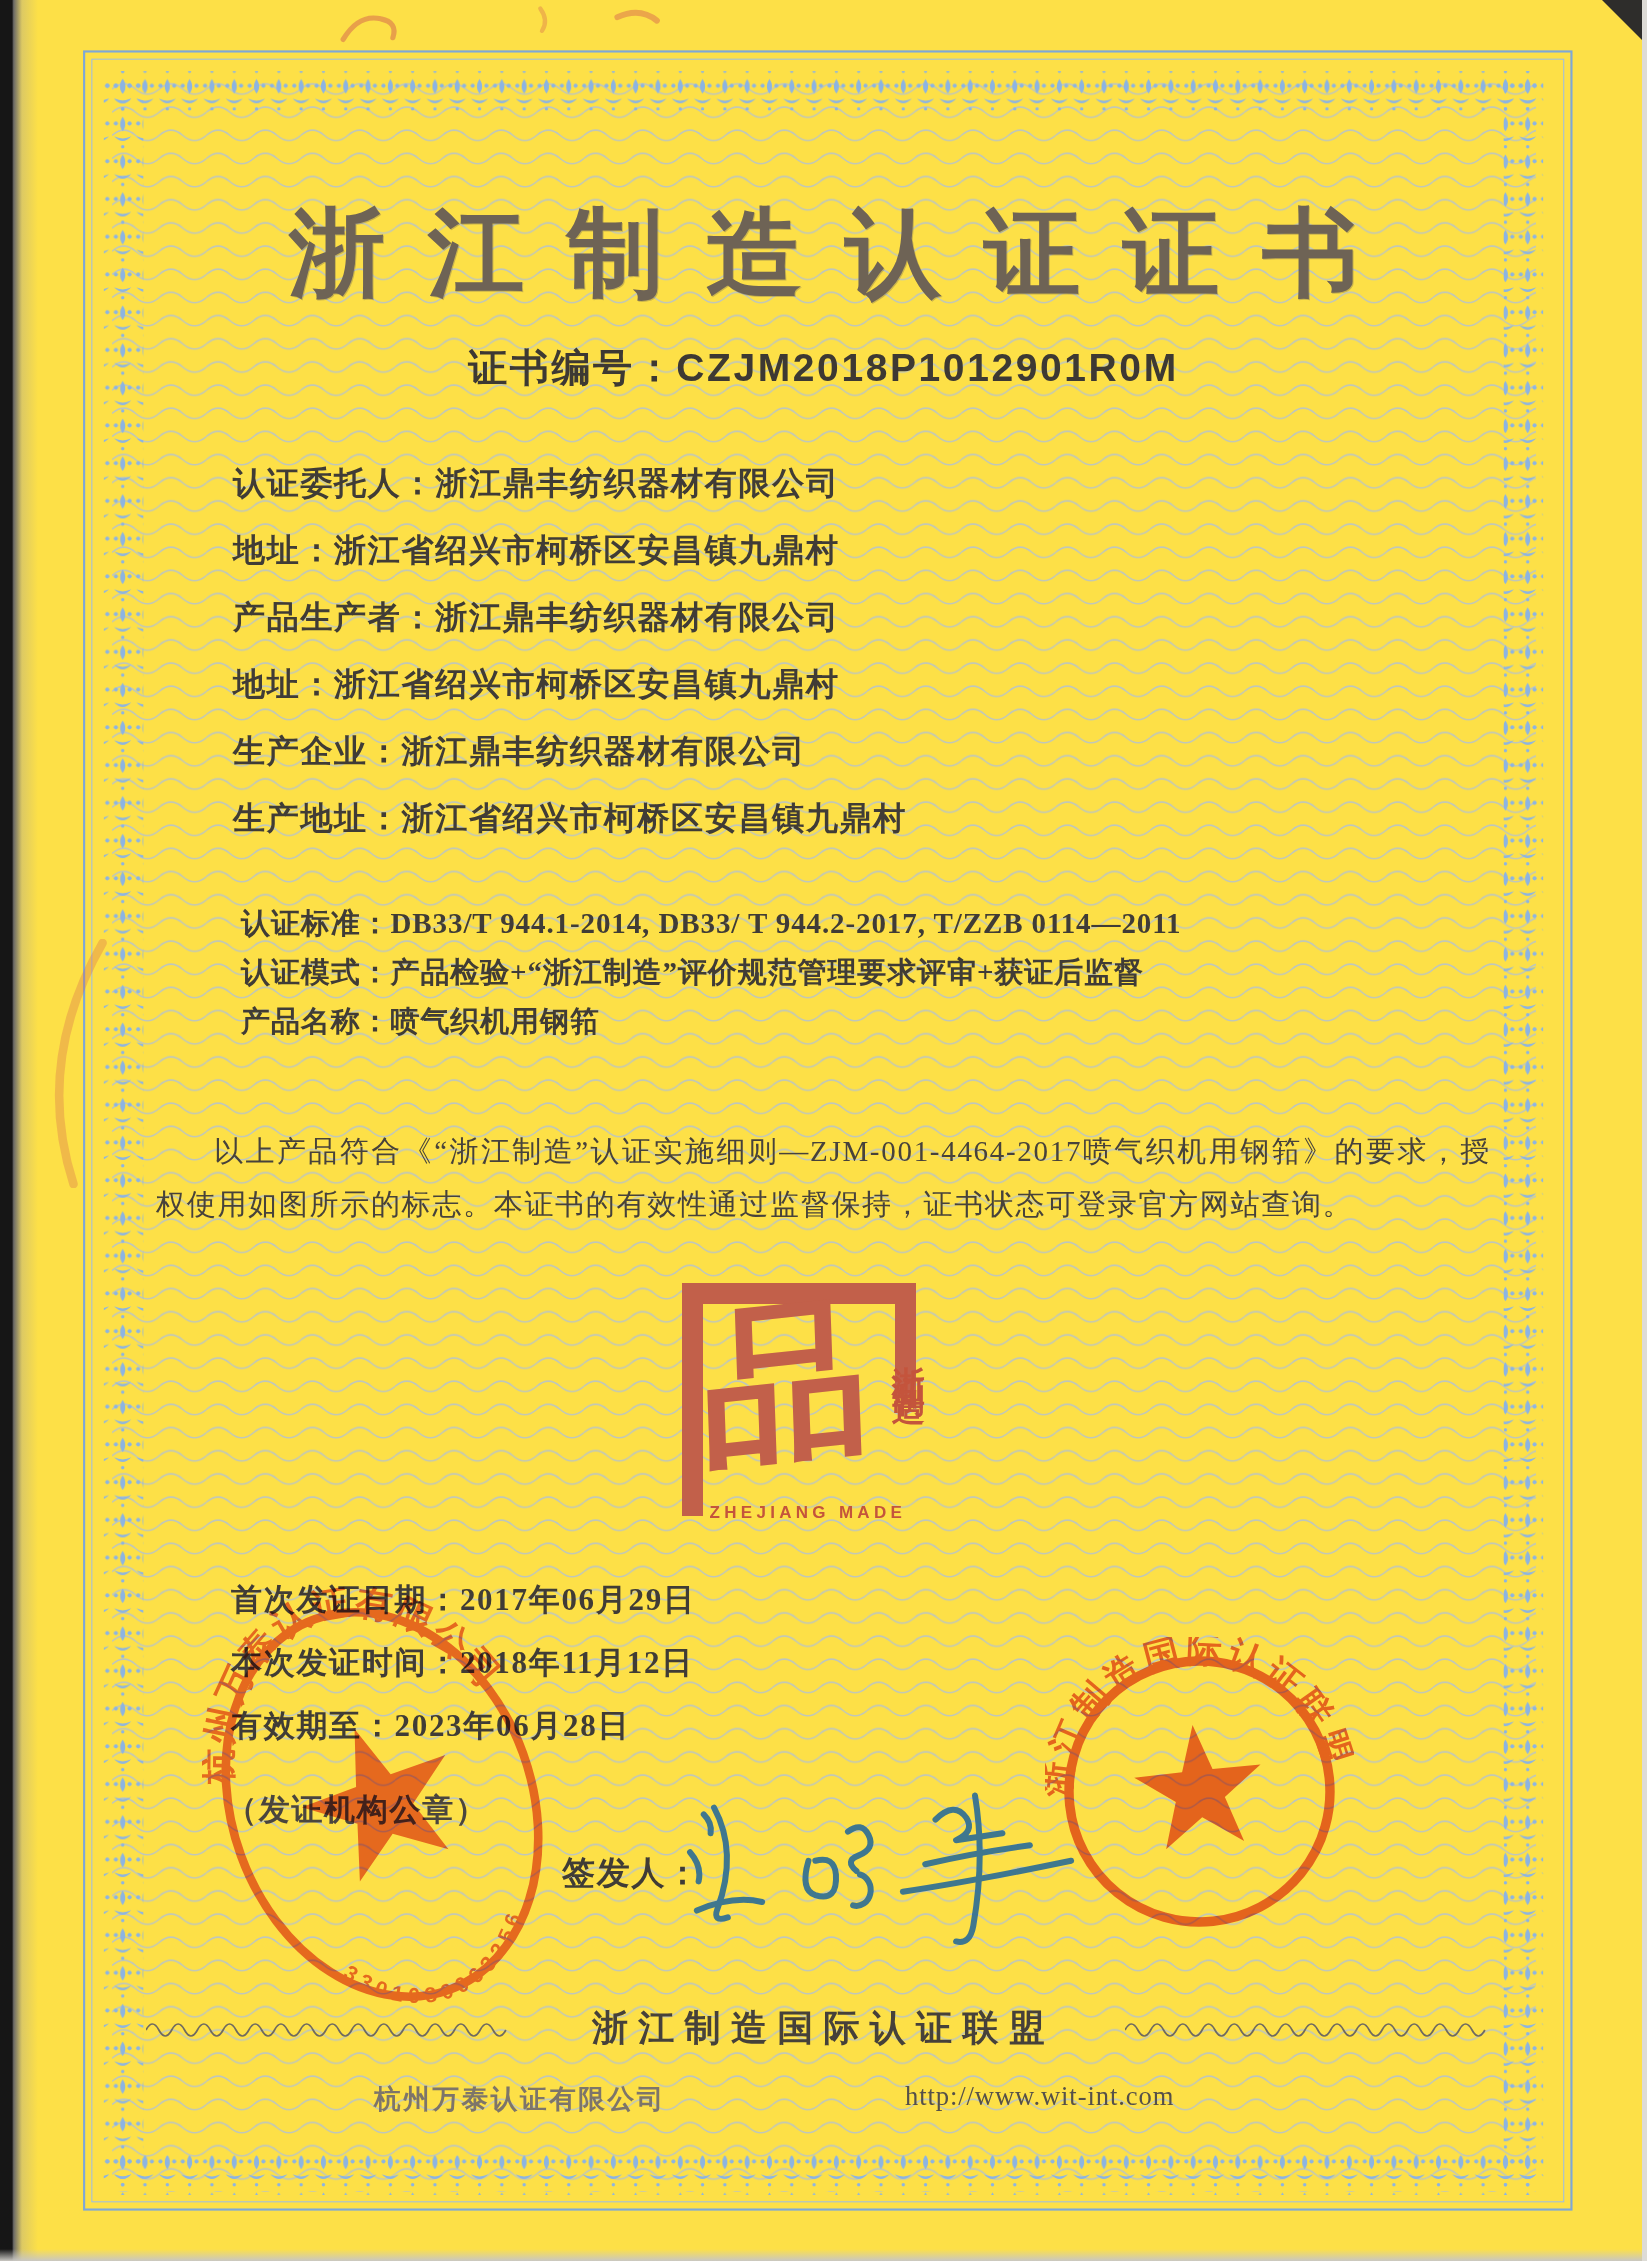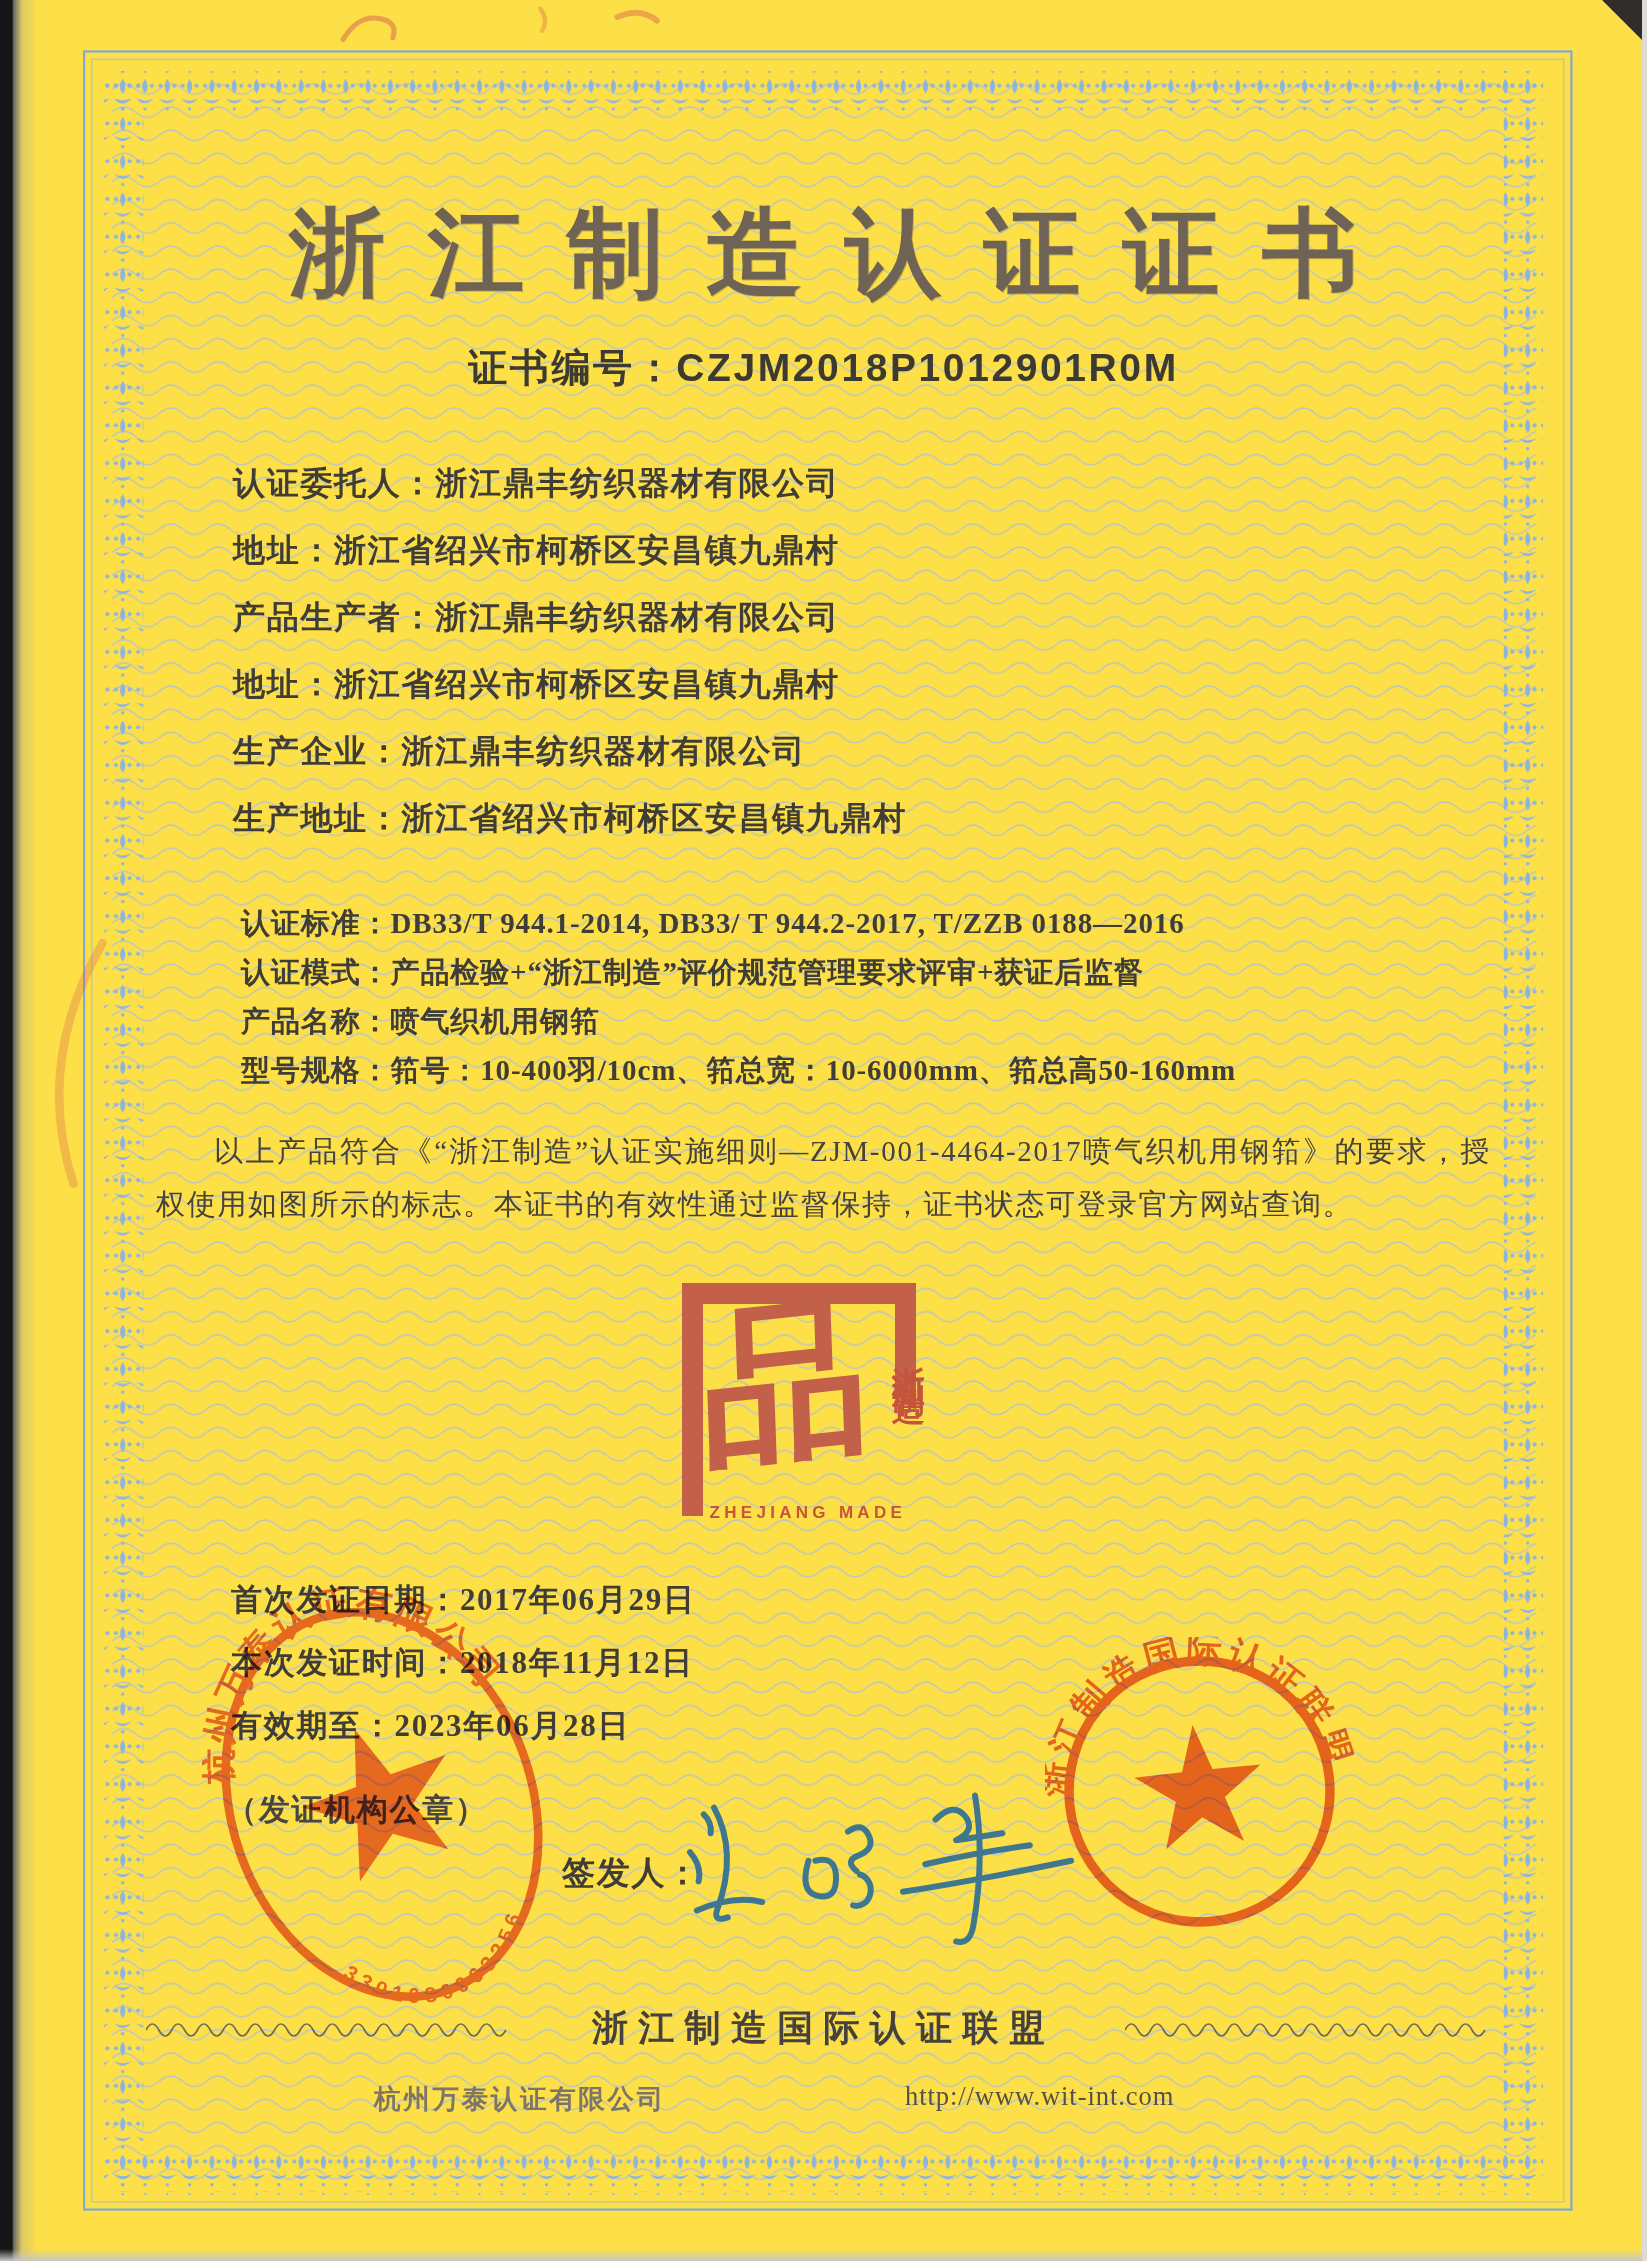--- a/index.html
+++ b/index.html
@@ -114,24 +114,23 @@
   <div class="abs fields">
     <div class="row"><span>认证委托人：</span><span>浙江鼎丰纺织器材有限公司</span></div>
     <div class="row"><span>地址：</span><span>浙江省绍兴市柯桥区安昌镇九鼎村</span></div>
     <div class="row"><span>产品生产者：</span><span>浙江鼎丰纺织器材有限公司</span></div>
     <div class="row"><span>地址：</span><span>浙江省绍兴市柯桥区安昌镇九鼎村</span></div>
     <div class="row"><span>生产企业：</span><span>浙江鼎丰纺织器材有限公司</span></div>
     <div class="row"><span>生产地址：</span><span>浙江省绍兴市柯桥区安昌镇九鼎村</span></div>
   </div>
 
   <div class="abs specs">
-    <div class="row"><span>认证标准：</span><span>DB33/T 944.1-2014, DB33/ T 944.2-2017, T/ZZB 0188—2016</span></div>
+    <div class="row"><span>认证标准：</span><span>DB33/T 944.1-2014, DB33/ T 944.2-2017, T/ZZB 0114—2011</span></div>
     <div class="row"><span>认证模式：</span><span>产品检验+“浙江制造”评价规范管理要求评审+获证后监督</span></div>
     <div class="row"><span>产品名称：</span><span>喷气织机用钢筘</span></div>
-    <div class="row"><span>型号规格：</span><span>筘号：10-400羽/10cm、筘总宽：10-6000mm、筘总高50-160mm</span></div>
   </div>
 
   <div class="abs statement">以上产品符合《“浙江制造”认证实施细则—ZJM-001-4464-2017喷气织机用钢筘》的要求，授权使用如图所示的标志。本证书的有效性通过监督保持，证书状态可登录官方网站查询。</div>
 
   <div class="abs logo">
     <div class="bar lg-top"></div>
     <div class="bar lg-left"></div>
     <div class="bar lg-right"></div>
     <div class="lg-glyph">品</div>
     <div class="lg-side">浙江制造</div>

